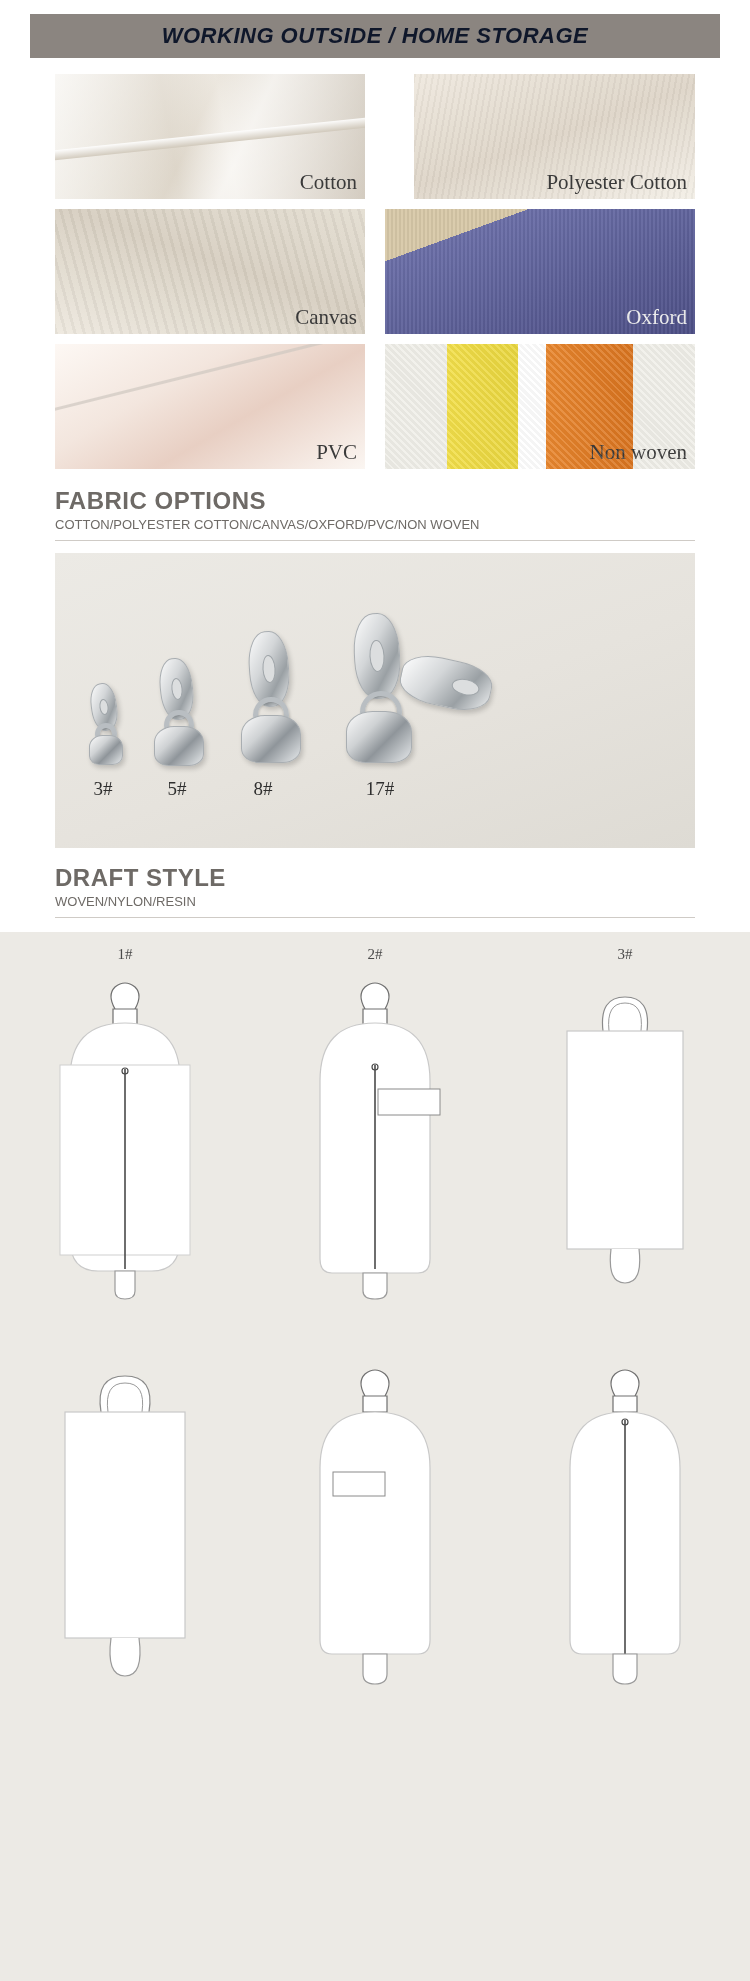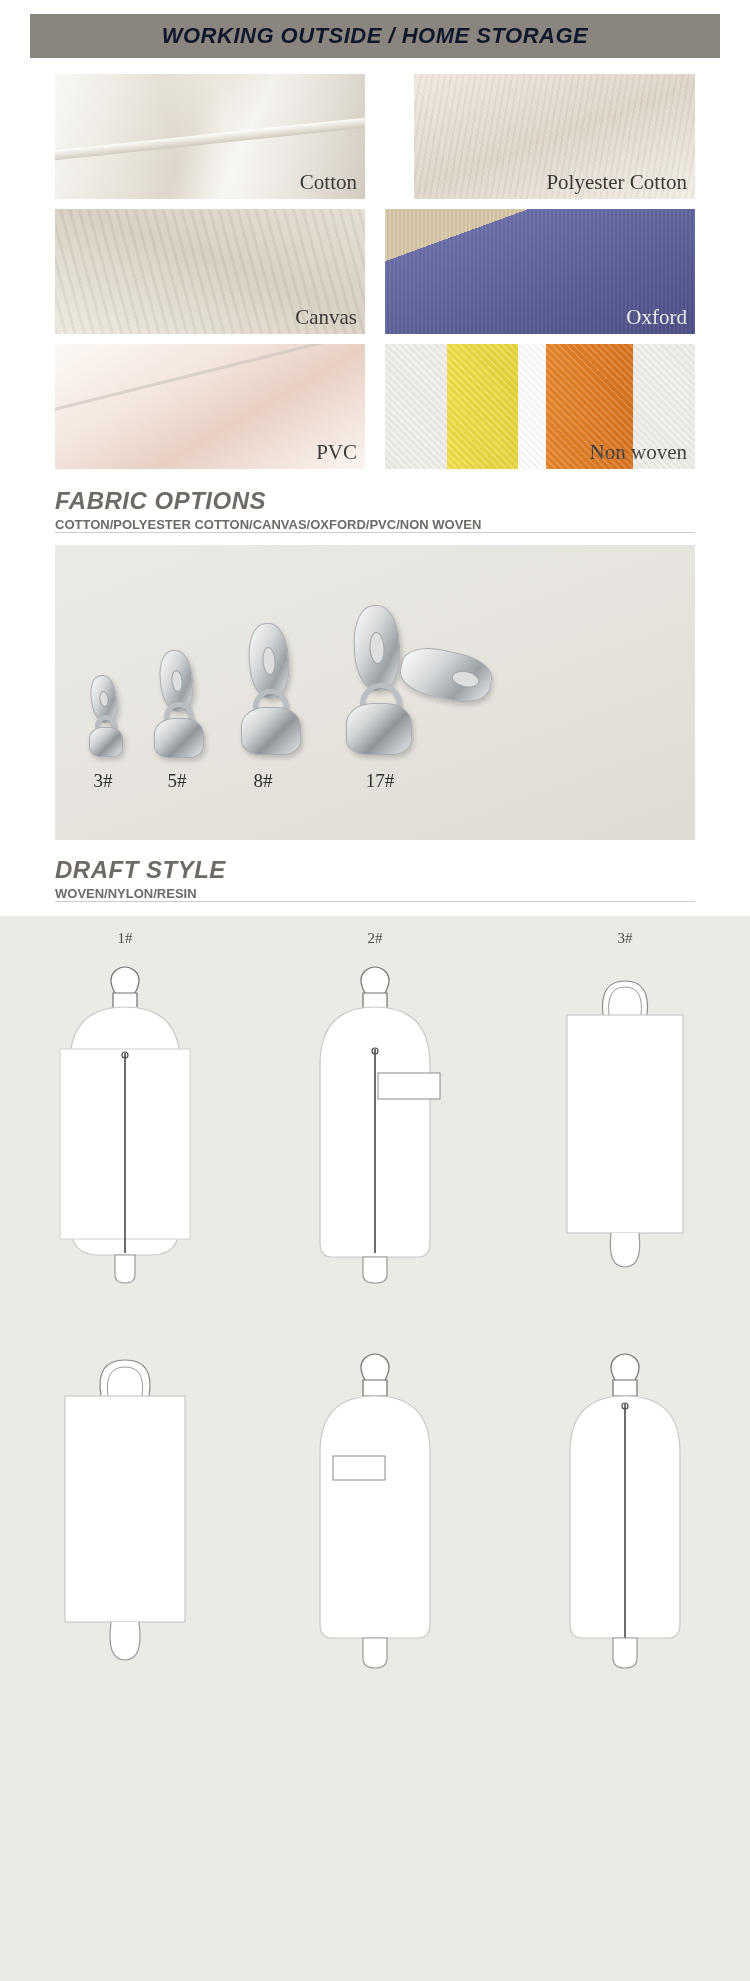--- a/index.html
+++ b/index.html
@@ -107,31 +107,30 @@
     background: repeating-linear-gradient(45deg, rgba(255,255,255,0.12) 0 2px, rgba(0,0,0,0.04) 2px 5px);
   }
 
   
   .section-head {
     margin: 18px 55px 0 55px;
   }
   .section-title {
     font-size: 24px;
     font-weight: bold;
-    font-style: italic;
     color: #6e6a66;
     letter-spacing: 0.5px;
   }
   .section-sub {
     margin-top: 2px;
     font-size: 13px;
-    font-weight: bold;
+    font-weight: normal;
     color: #6e6a66;
     border-bottom: 1px solid #cfcbc6;
-    padding-bottom: 0;
+    padding-bottom: 8px;
   }
 
   
   .zipper-photo {
     position: relative;
     margin: 12px 55px 0 55px;
     height: 295px;
     background: linear-gradient(160deg, #eceae5 0%, #e6e3dd 55%, #dedbd4 100%);
     overflow: hidden;
   }

